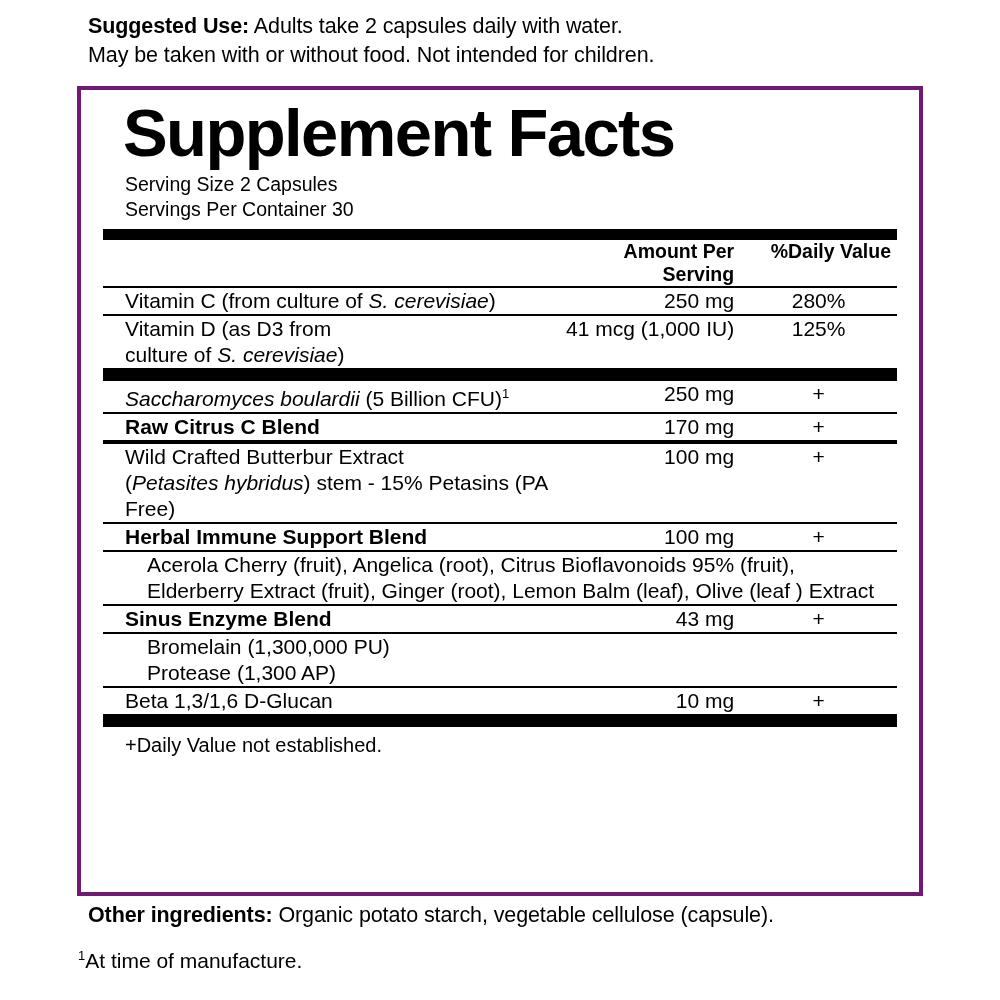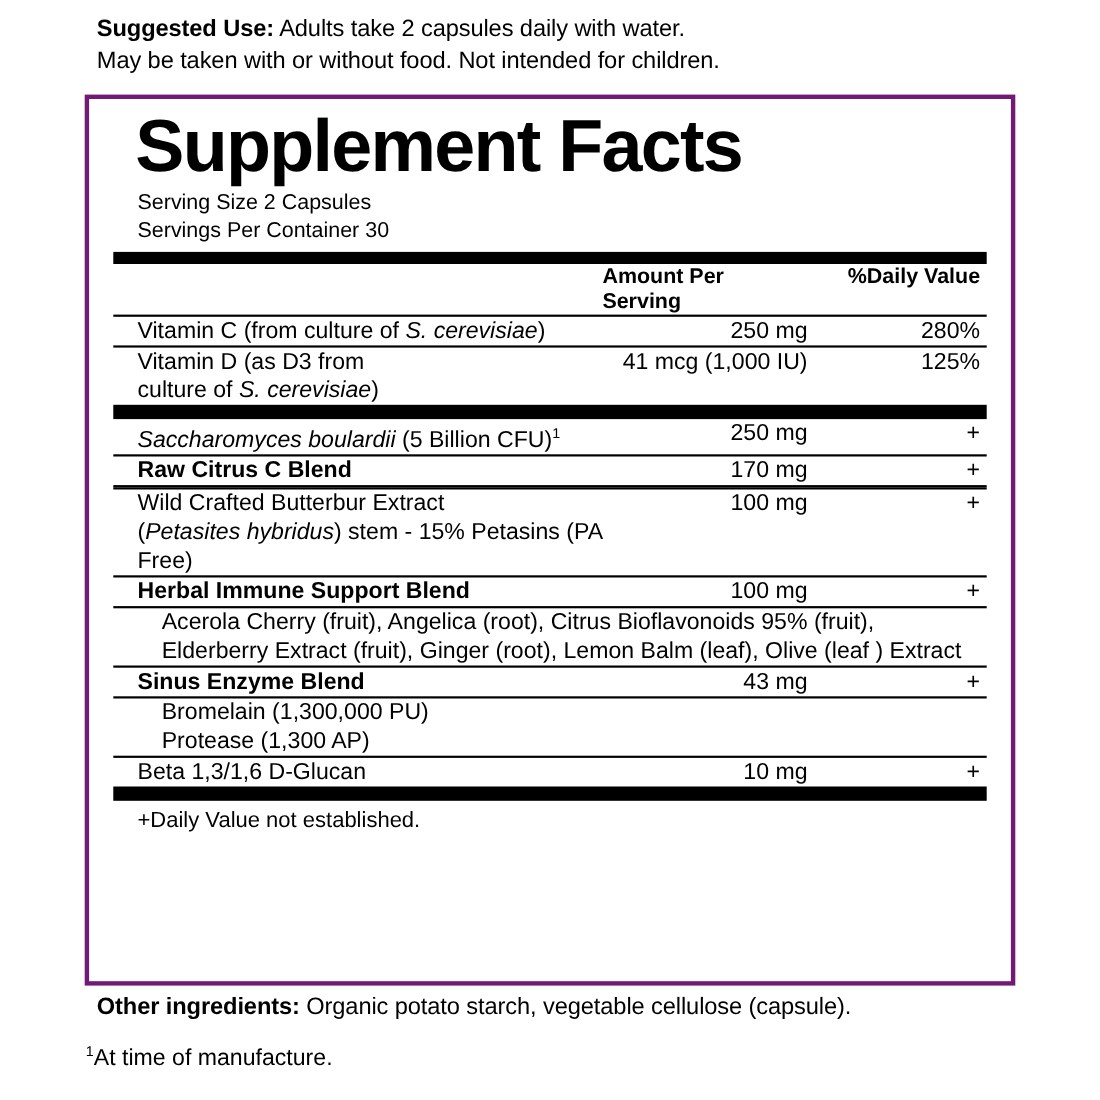--- a/index.html
+++ b/index.html
@@ -94,28 +94,28 @@
     width: 100%;
     border-collapse: collapse;
     table-layout: fixed;
   }
   table.facts td {
     vertical-align: top;
     padding: 0;
   }
   .col-name { width: 56%; }
   .col-amt  { width: 25%; text-align: right; margin-top: 12px; }
-  .col-dv   { width: 19%; text-align: right; }
+  .col-dv   { width: 19%; text-align: center; }
 
   .hdr-row td {
     font-size: 19.5px;
     font-weight: bold;
     padding: 4px 0 5px 0;
   }
-  .hdr-amt { padding-right: 12px !important; }
+  .hdr-amt { text-align: right; padding-right: 12px !important; }
   .hdr-dv  { text-align: right; padding-right: 6px !important; }
 
   .row td {
     font-size: 21px;
     line-height: 26px;
     padding: 6px 0 7px 0;
   }
   .row .col-name { padding-left: 22px; }
   .row .col-amt { padding-right: 12px; }
   .row .col-dv { padding-right: 6px; }

